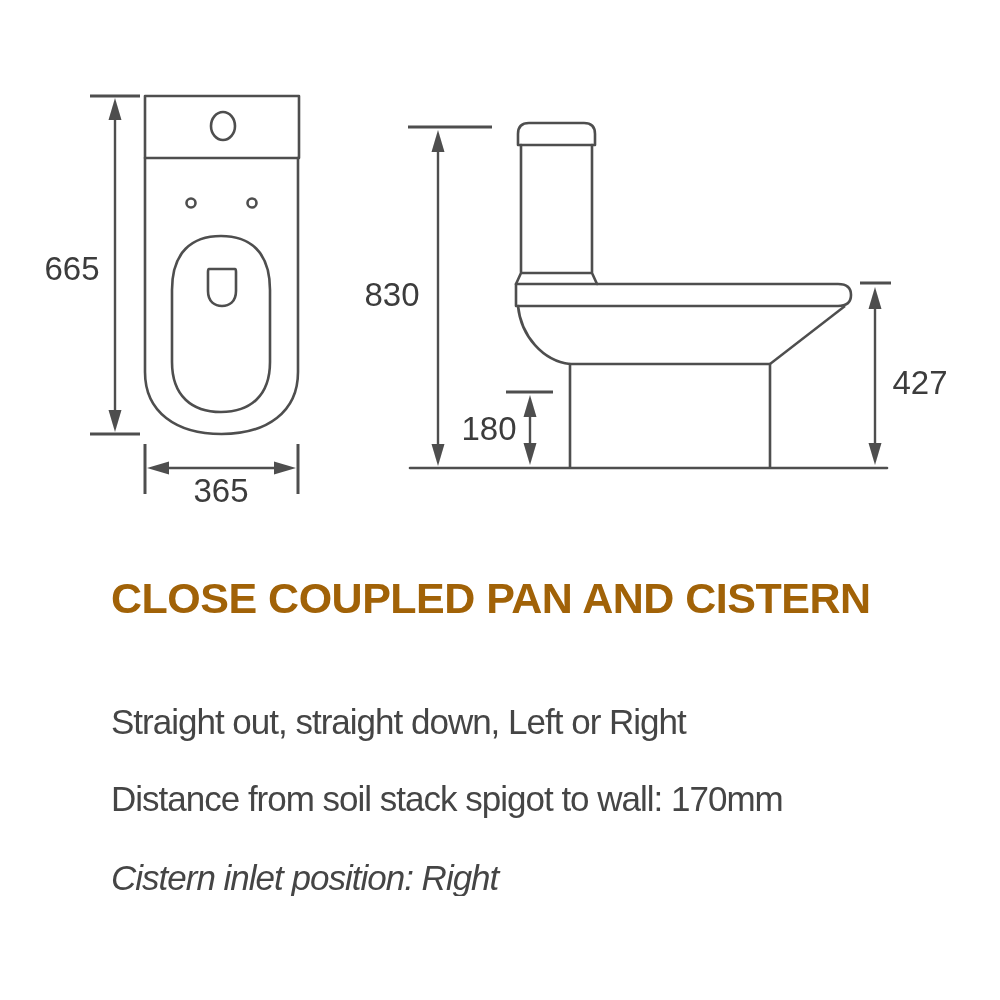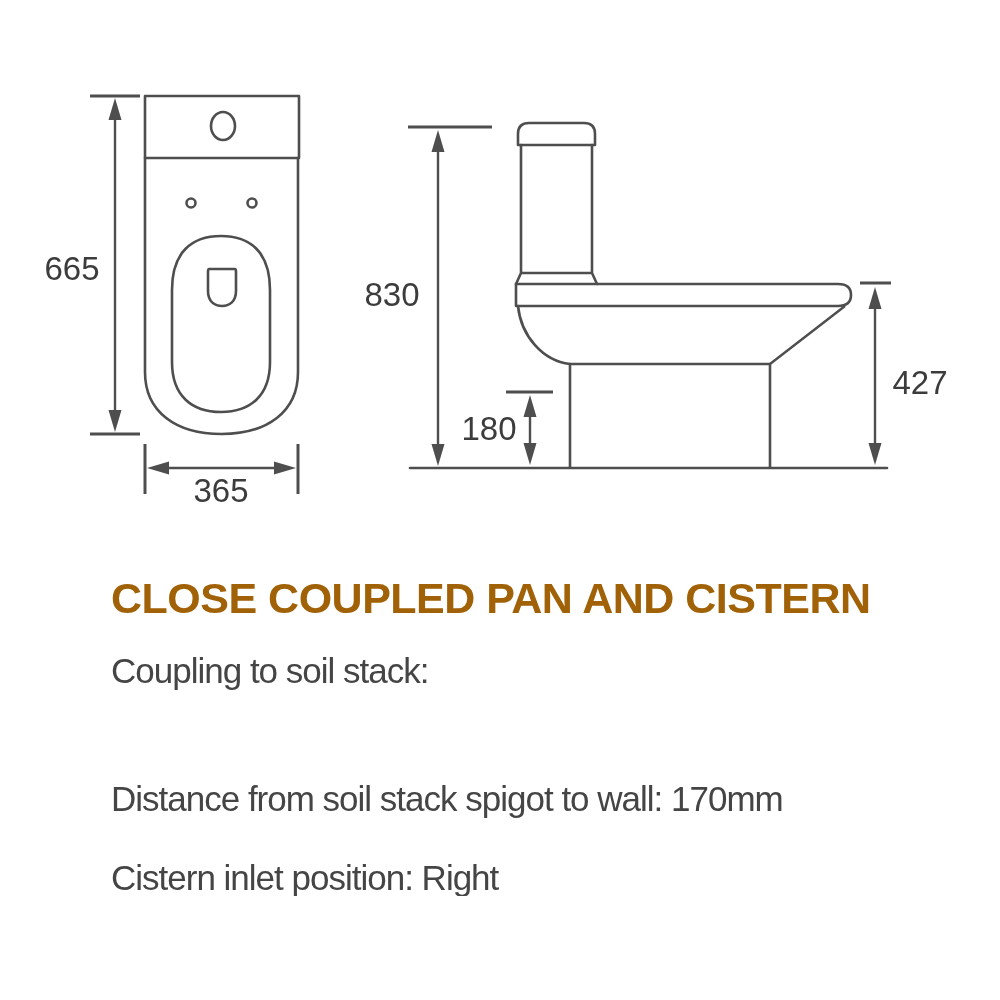--- a/index.html
+++ b/index.html
@@ -31,21 +31,21 @@
     left:111px;
     font-size:35px;
     letter-spacing:-1px;
     color:#454545;
     white-space:nowrap;
     line-height:1;
   }
   .spec-1{top:653px;}
   .spec-2{top:704px;}
   .spec-3{top:781px;}
-  .spec-4{top:860px;}
+  .spec-4{top:860px;font-style:italic;}
   .outline{fill:none;stroke:#4e4e4e;stroke-width:2.6;stroke-linejoin:round;stroke-linecap:round;}
   .dimline{stroke:#4e4e4e;stroke-width:2.4;stroke-linecap:butt;}
   .tick{stroke:#4e4e4e;stroke-width:3;stroke-linecap:butt;}
   .arrow{fill:#4e4e4e;stroke:none;}
 </style>
 </head>
 <body>
 
 <div class="page">
 
@@ -108,17 +108,17 @@
     <g>
       <line class="tick" x1="860" y1="283" x2="891" y2="283"></line>
       <line class="dimline" x1="875" y1="305" x2="875" y2="446"></line>
       <polygon class="arrow" points="875,287 868.5,309 881.5,309"></polygon>
       <polygon class="arrow" points="875,465 868.5,443 881.5,443"></polygon>
       <text class="dim-label" x="920" y="394" text-anchor="middle">427</text>
     </g>
   </svg>
 
   <div class="title">CLOSE COUPLED PAN AND CISTERN</div>
-  <div class="spec-line spec-1">Coupling to soil stack:</div>
+  <div class="spec-line spec-2">Straight out, straight down, Left or Right</div>
   <div class="spec-line spec-3">Distance from soil stack spigot to wall: 170mm</div>
   <div class="spec-line spec-4">Cistern inlet position: Right</div>
 
 </div>
 
 </body></html>

